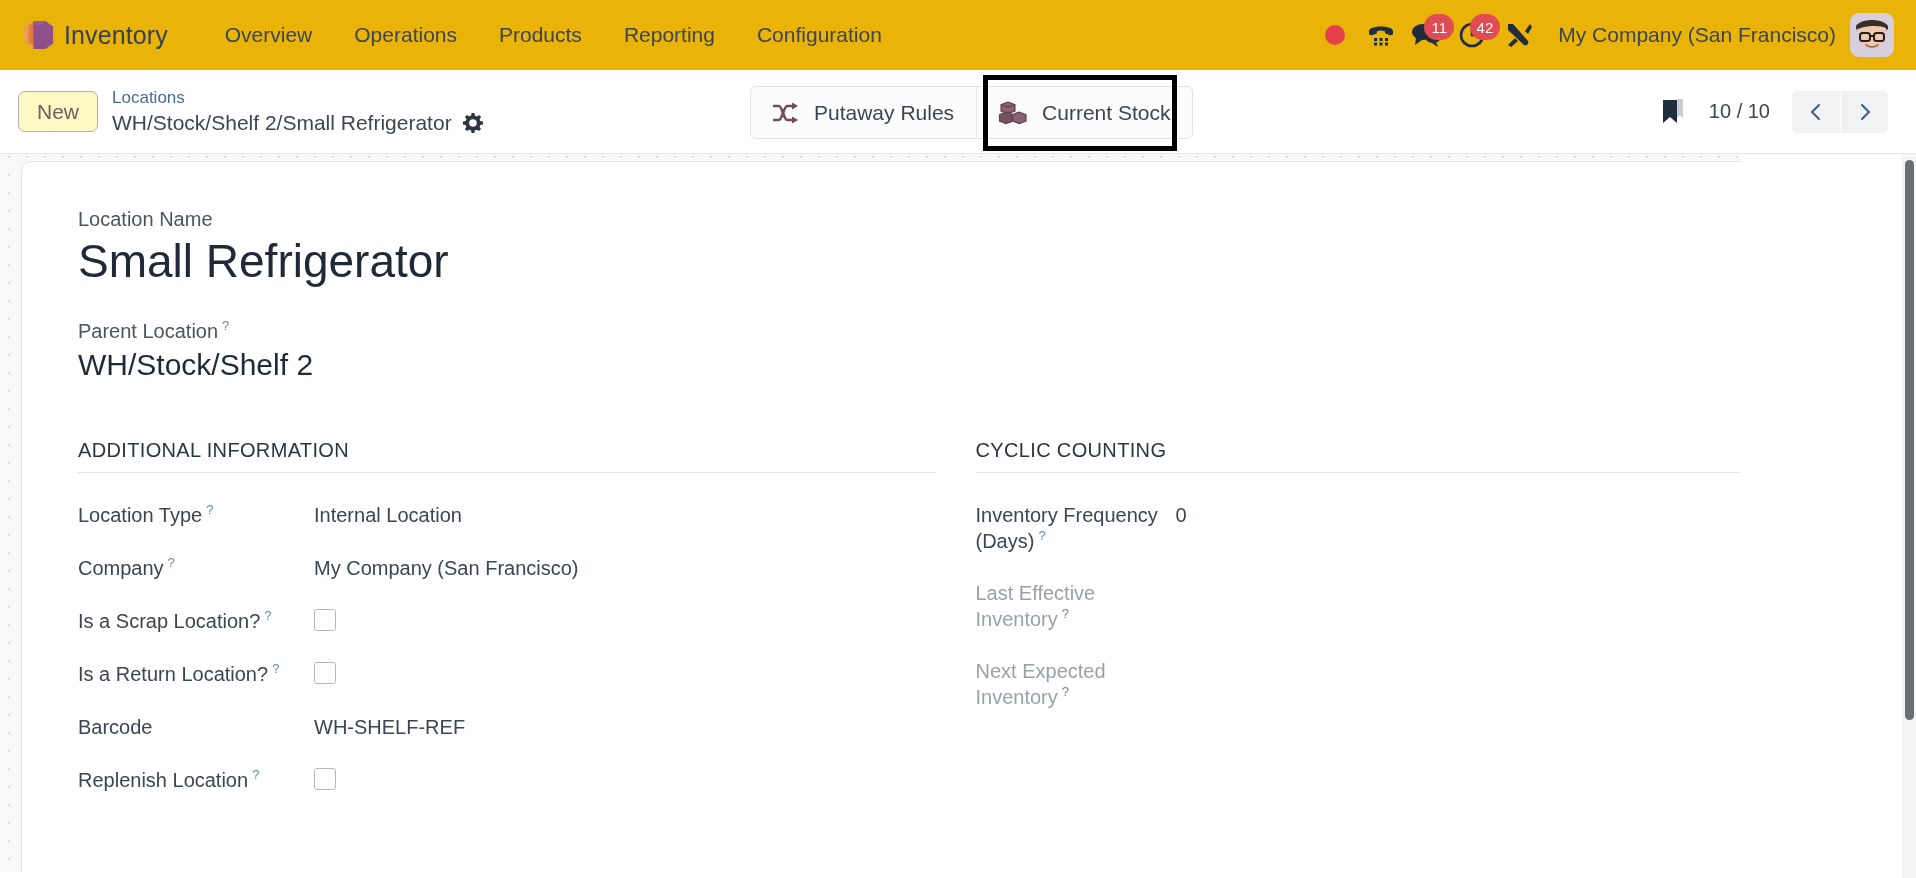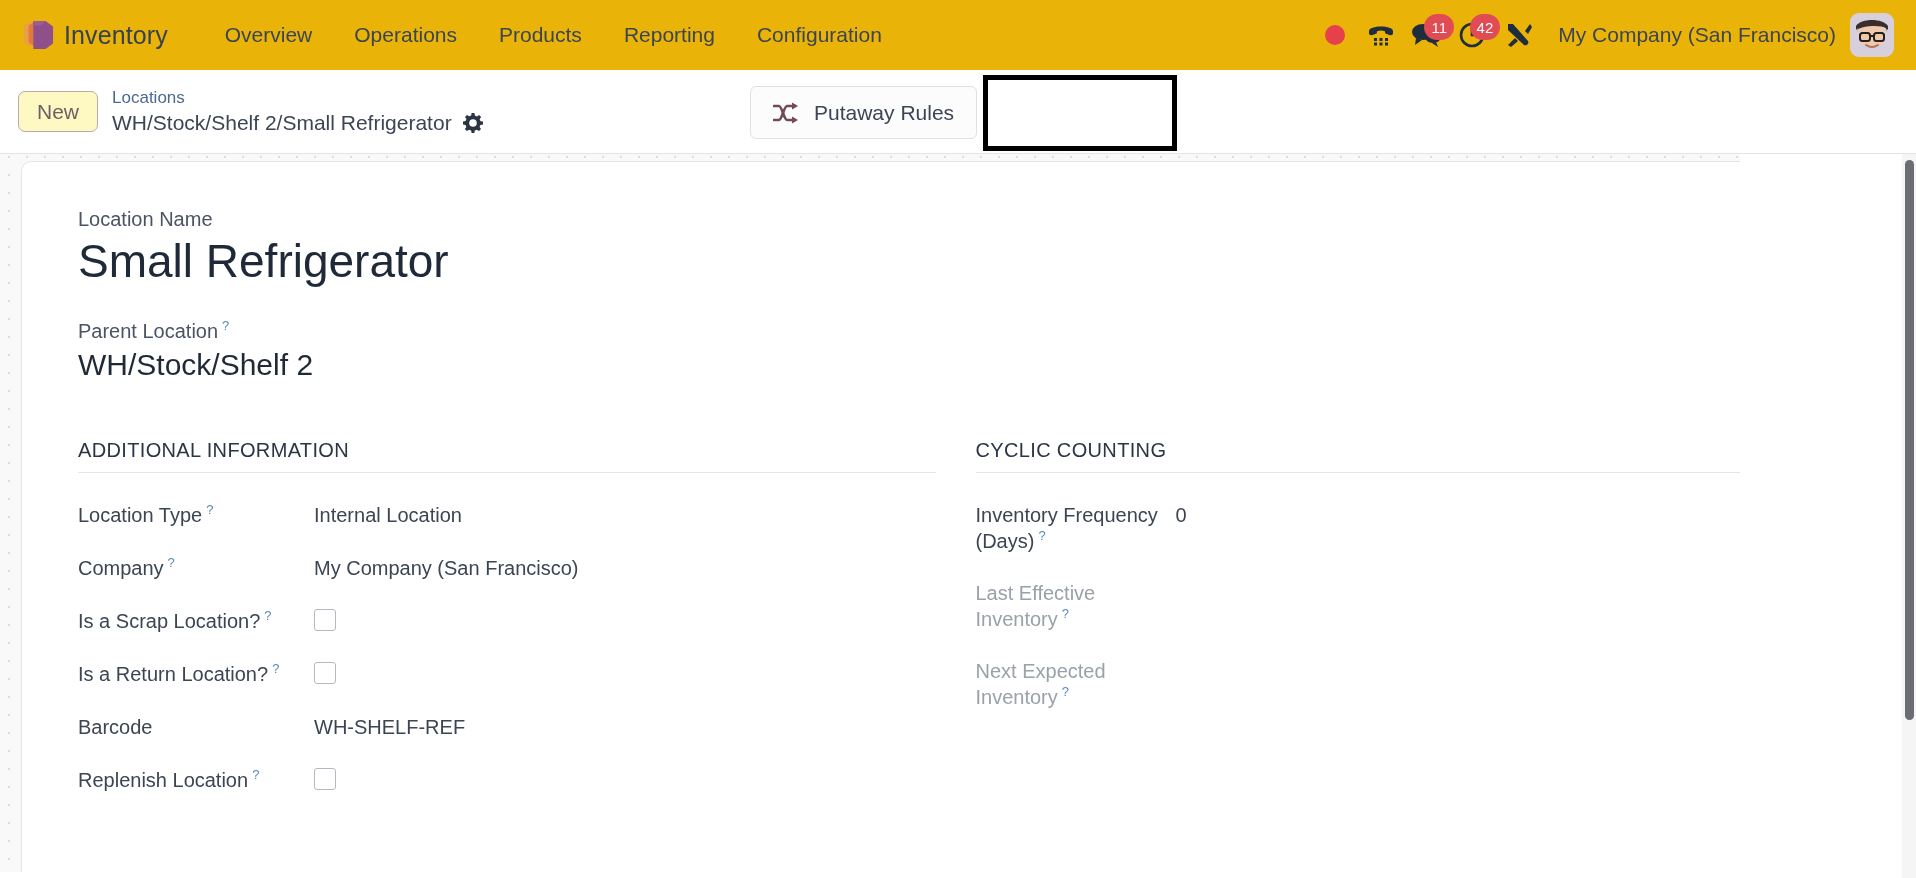--- a/index.html
+++ b/index.html
@@ -406,23 +406,59 @@
   <div class="stat-wrap">
     <div class="stat-btn">
       <svg width="28" height="24" viewBox="0 0 28 24">
         <path d="M1 5 H6 C9 5 11 19 14 19 H22" fill="none" stroke="#714b5c" stroke-width="2.6" stroke-linecap="round"></path>
         <path d="M1 19 H6 C9 19 11 5 14 5 H22" fill="none" stroke="#714b5c" stroke-width="2.6" stroke-linecap="round"></path>
         <path d="M19 1.5 L25 5 L19 8.5 Z" fill="#714b5c"></path>
         <path d="M19 15.5 L25 19 L19 22.5 Z" fill="#714b5c"></path>
       </svg>
       <span>Putaway Rules</span>
     </div>
+    <div class="stat-btn">
+      <svg width="30" height="26" viewBox="0 0 30 26">
+        <g fill="#8a6173" stroke="#5e3d4c" stroke-width="1.1">
+          <path d="M9 2 L16 4.6 L16 11 L9 13.6 L2 11 L2 4.6 Z"></path>
+          <path d="M2 4.6 L9 7.2 L16 4.6" fill="none"></path>
+        </g>
+        <g fill="#764f60" stroke="#5e3d4c" stroke-width="1.1">
+          <path d="M7 12 L14 14.6 L14 21 L7 23.6 L0.5 21 L0.5 14.6 Z"></path>
+        </g>
+        <g fill="#8a6173" stroke="#5e3d4c" stroke-width="1.1">
+          <path d="M20 12 L27 14.6 L27 21 L20 23.6 L13.5 21 L13.5 14.6 Z"></path>
+        </g>
+      </svg>
+      <span>Current Stock</span>
+    </div>
     <div class="stat-highlight"></div>
   </div>
 
+  <div class="pager-area">
+    <span class="bookmark-btn">
+      <svg width="28" height="30" viewBox="0 0 28 30">
+        <path d="M10 2 H24 V21 L21 18 L18 21 V2 Z" fill="#c9ccd1"></path>
+        <path d="M4 3 H18 V26 L11 20 L4 26 Z" fill="#1f2d3d"></path>
+      </svg>
+    </span>
+    <span class="pager-count">10 / 10</span>
+    <div class="pager-nav">
+      <div class="pager-btn">
+        <svg width="18" height="20" viewBox="0 0 18 20">
+          <path d="M12 3 L5 10 L12 17" fill="none" stroke="#3c5e87" stroke-width="2" stroke-linecap="round" stroke-linejoin="round"></path>
+        </svg>
+      </div>
+      <div class="pager-btn">
+        <svg width="18" height="20" viewBox="0 0 18 20">
+          <path d="M6 3 L13 10 L6 17" fill="none" stroke="#3c5e87" stroke-width="2" stroke-linecap="round" stroke-linejoin="round"></path>
+        </svg>
+      </div>
+    </div>
+  </div>
 </div>
 
 <div class="form-bg">
   <div class="sheet">
 
     <div class="field-label-sm">Location Name</div>
     <div class="title-value">Small Refrigerator</div>
 
     <div class="field-label-sm">
       <span>Parent Location</span><span class="help-mark">?</span>

